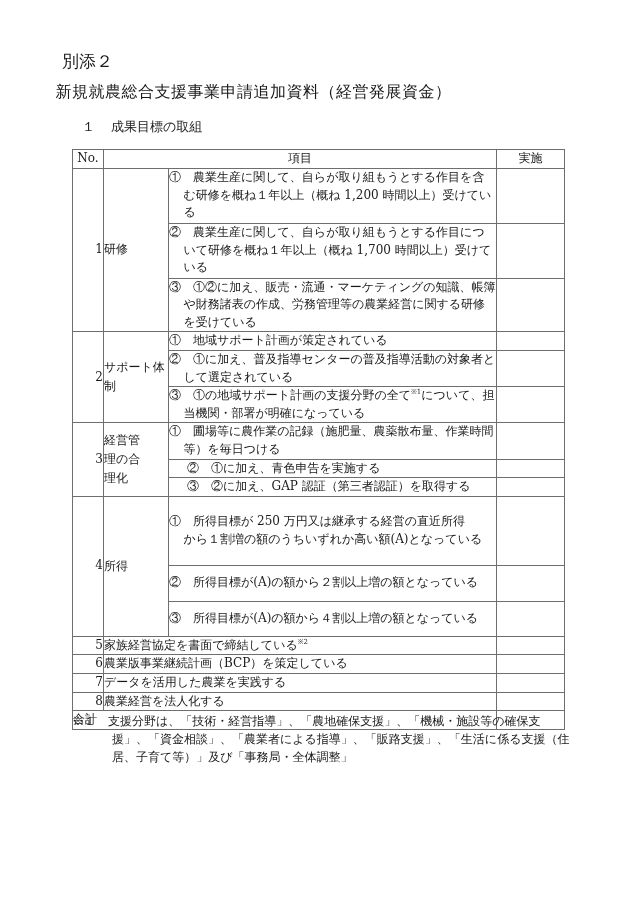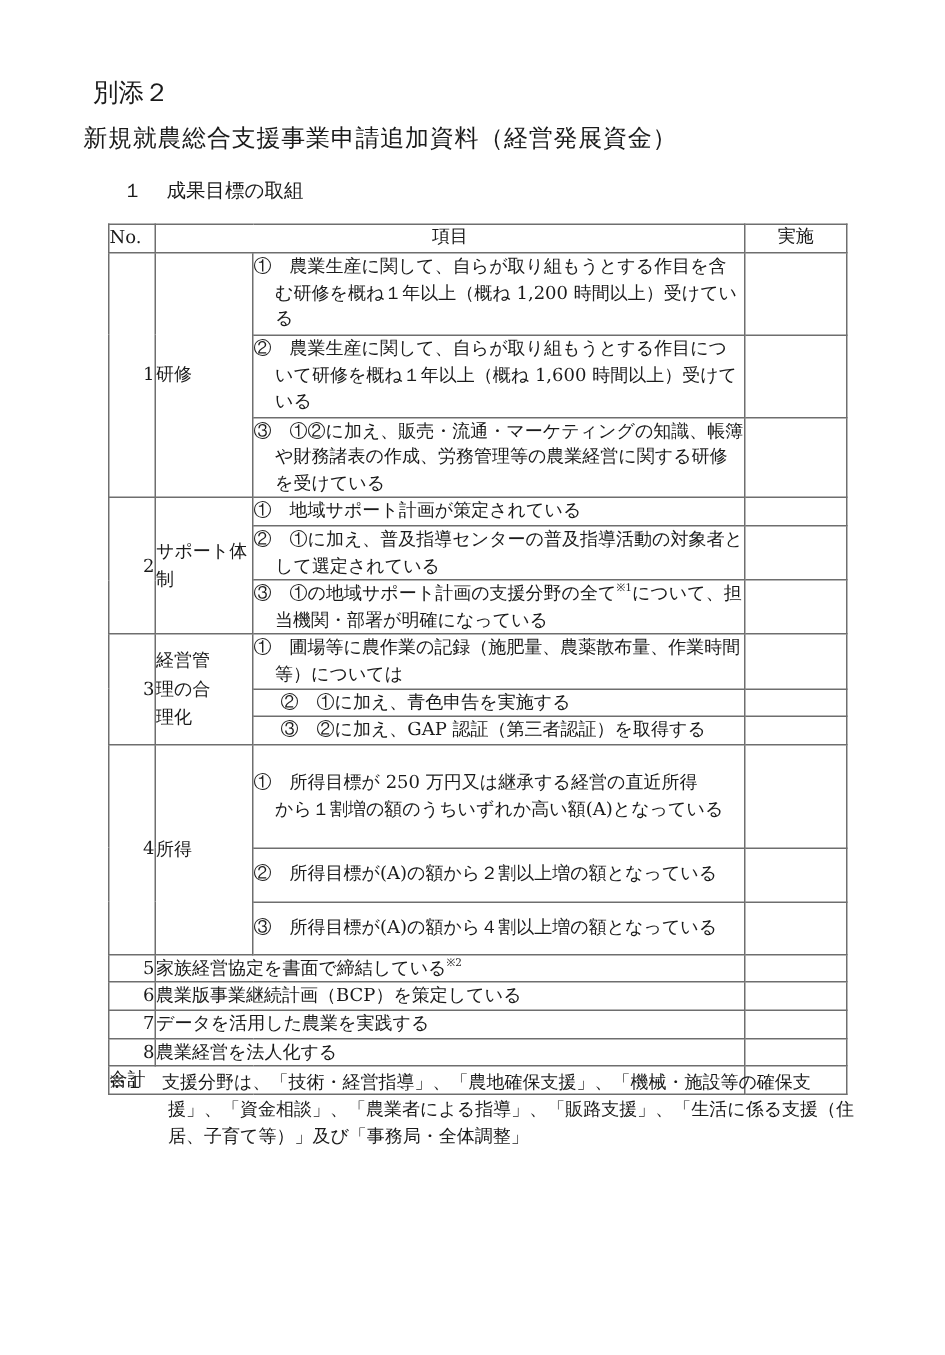--- a/index.html
+++ b/index.html
@@ -20,22 +20,22 @@
     font-size: 12px; line-height: 17.6px;
   }
   table.goals td, table.goals th {
     border: 1px solid #6e6e6e; padding: 0; vertical-align: middle;
     font-weight: normal;
   }
   .c-no { width: 31px; }
   .c-label { width: 65px; }
   .c-item { width: 328px; }
   .c-impl { width: 68px; }
-  th.h-no { text-align: left; padding-left: 1px; margin-top: 20px; }
-  th.h-item, th.h-impl { text-align: center; font-family: Liberation Mono, monospace; }
+  th.h-no { text-align: center; padding-left: 1px; margin-top: 20px; }
+  th.h-item, th.h-impl { text-align: center; }
   td.no { text-align: right; padding-right: 1px; font-weight: bold; }
   td.label { line-height: 19px; }
   td.item { padding: 0 4px 0 6px; vertical-align: top; }
   td.item .txt { display: block; text-indent: -1.2em; padding-left: 1.2em; }
   td.item.indent2 { padding-left: 18px; }
   td.wide { padding-left: 22px; }
   td.total { padding-left: 6px; }
   .sup { font-size: 7px; vertical-align: super; line-height: 0; }
   .thick-top td { border-top: 2px solid #7a7a7a; }
 
@@ -70,21 +70,21 @@
   <tr style="height:55px">
     <td class="no" rowspan="3">1</td>
     <td class="label" rowspan="3">研修</td>
     <td class="item">
           <span class="txt">①　農業生産に関して、自らが取り組もうとする作目を含む研修を概ね１年以上（概ね 1,200 時間以上）受けている</span>
         </td>
     <td></td>
   </tr>
   <tr style="height:55px">
     <td class="item">
-          <span class="txt">②　農業生産に関して、自らが取り組もうとする作目について研修を概ね１年以上（概ね 1,600 時間以上）受けている</span>
+          <span class="txt">②　農業生産に関して、自らが取り組もうとする作目について研修を概ね１年以上（概ね 1,700 時間以上）受けている</span>
         </td>
     <td></td>
   </tr>
   <tr style="height:52px">
     <td class="item">
           <span class="txt">③　①②に加え、販売・流通・マーケティングの知識、帳簿や財務諸表の作成、労務管理等の農業経営に関する研修を受けている</span>
         </td>
     <td></td>
   </tr>
 
@@ -106,21 +106,21 @@
     <td class="item">
           <span class="txt"><span>③　①の地域サポート計画の支援分野の全て</span><span class="sup">※1</span><span>について、担当機関・部署が明確になっている</span></span>
         </td>
     <td></td>
   </tr>
 
   <tr style="height:36px">
     <td class="no" rowspan="3">3</td>
     <td class="label" rowspan="3"><span style="display:inline-block;width:3.2em">経営管理の合理化</span></td>
     <td class="item">
-          <span class="txt">①　圃場等に農作業の記録（施肥量、農薬散布量、作業時間等）については</span>
+          <span class="txt">①　圃場等に農作業の記録（施肥量、農薬散布量、作業時間等）を毎日つける</span>
         </td>
     <td></td>
   </tr>
   <tr style="height:18px">
     <td class="item indent2"><span>②　①に加え、青色申告を実施する</span></td>
     <td></td>
   </tr>
   <tr style="height:18px">
     <td class="item indent2"><span>③　②に加え、GAP 認証（第三者認証）を取得する</span></td>
     <td></td>

